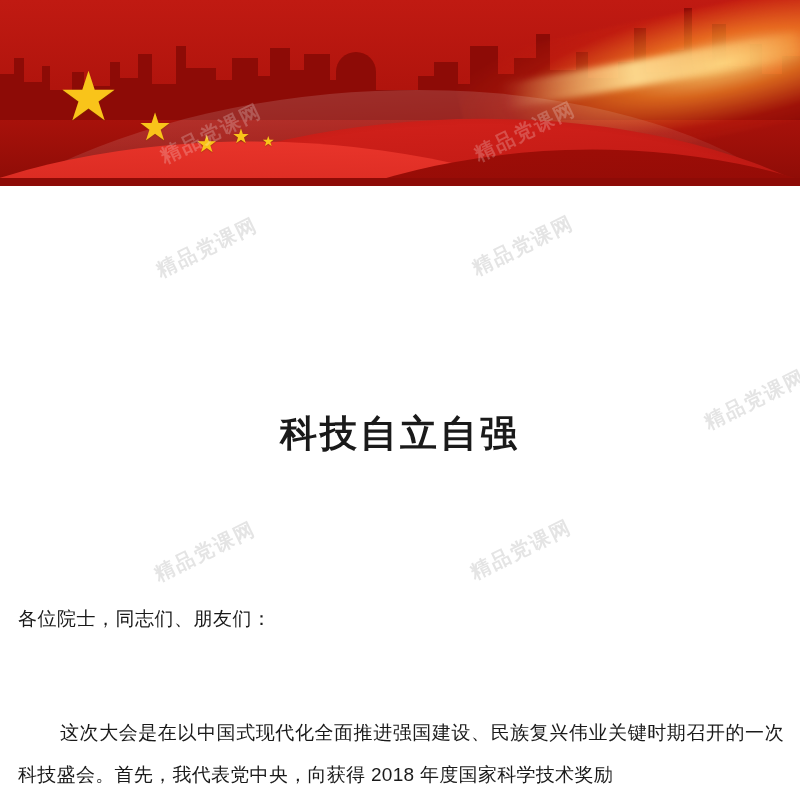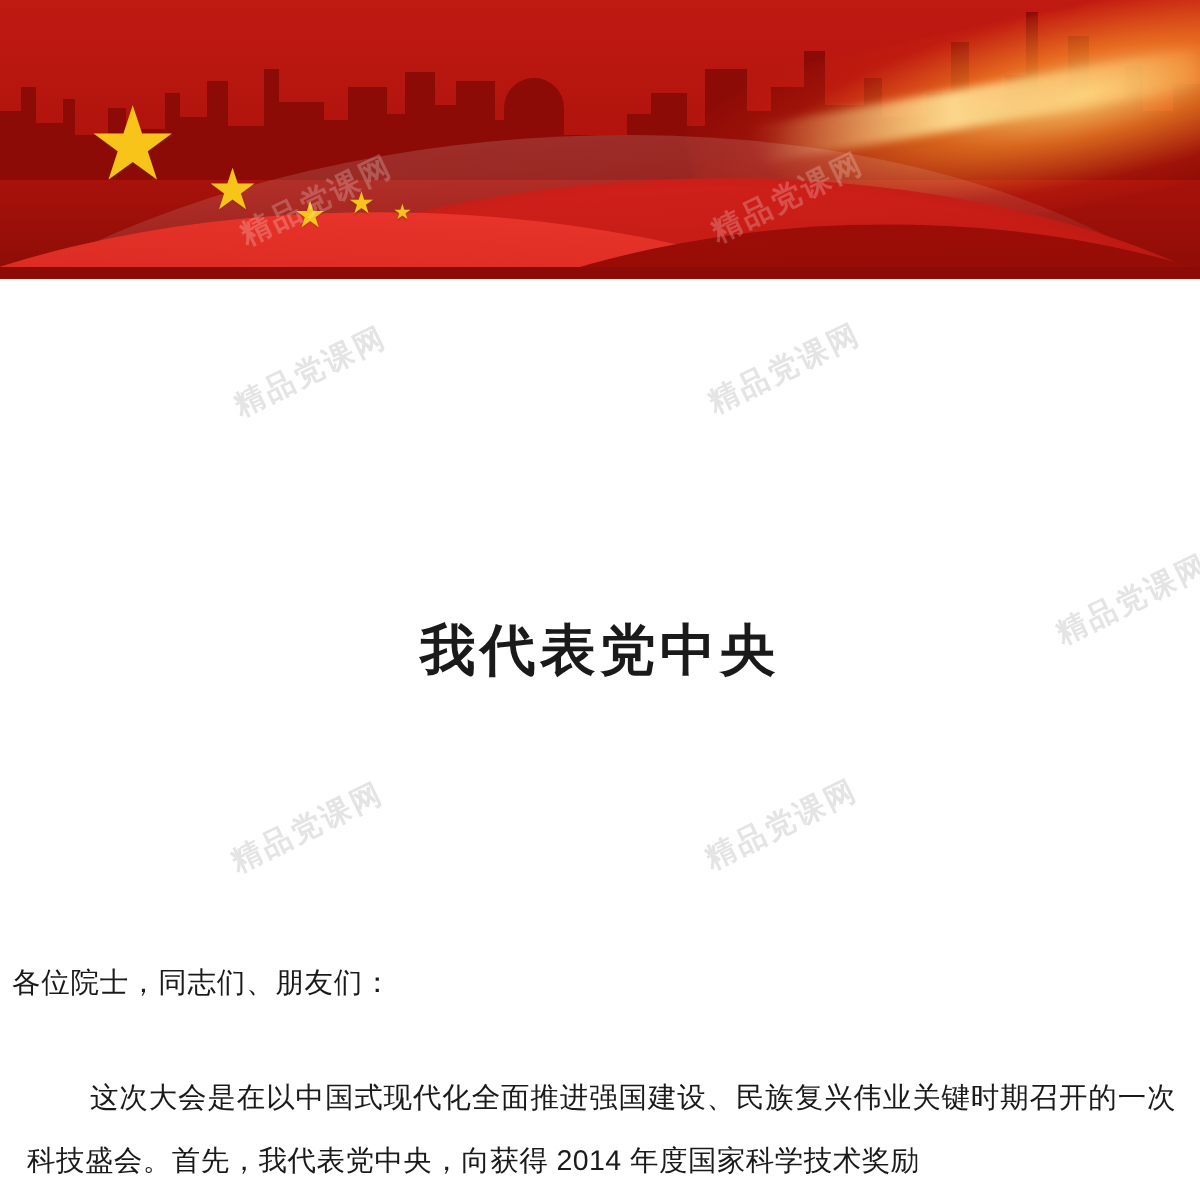--- a/index.html
+++ b/index.html
@@ -141,26 +141,25 @@
     top: 296px;
     width: 800px;
     text-align: center;
     font-size: 17px;
     font-weight: bold;
     color: #1a1a1a;
     letter-spacing: 0.2px;
   }
   .salutation {
     position: absolute;
-    left: 8px;
+    left: 18px;
     top: 420px;
     font-size: 19px;
     color: #1a1a1a;
     letter-spacing: 0.5px;
-    margin-top: 36px;
   }
   .para {
     position: absolute;
     left: 18px;
     top: 526px;
     width: 766px;
     font-size: 19px;
     line-height: 42px;
     color: #1a1a1a;
     text-indent: 42px;
@@ -251,25 +250,25 @@
   <span class="star" style="left:262px; top:134px; font-size:14px;">★</span>
 
   <div class="banner-edge"></div>
 
   <span class="wm wm-on-red" style="left:156px; top:120px;">精品党课网</span>
   <span class="wm wm-on-red" style="left:470px; top:118px;">精品党课网</span>
 </div>
 
 <div class="doc">
 
-  <h1 class="doc-title">我代表党中央</h1>
+  <h1 class="doc-title">科技自立自强</h1>
 
 
   <div class="salutation">各位院士，同志们、朋友们：</div>
 
-  <div class="para">这次大会是在以中国式现代化全面推进强国建设、民族复兴伟业关键时期召开的一次科技盛会。首先，我代表党中央，向获得 2014 年度国家科学技术奖励</div>
+  <div class="para">这次大会是在以中国式现代化全面推进强国建设、民族复兴伟业关键时期召开的一次科技盛会。首先，我代表党中央，向获得 2018 年度国家科学技术奖励</div>
 
   <span class="wm" style="left:152px; top:48px;">精品党课网</span>
   <span class="wm" style="left:468px; top:46px;">精品党课网</span>
   <span class="wm" style="left:150px; top:352px;">精品党课网</span>
   <span class="wm" style="left:466px; top:350px;">精品党课网</span>
   <span class="wm" style="left:700px; top:200px;">精品党课网</span>
 </div>
 
 </body></html>

